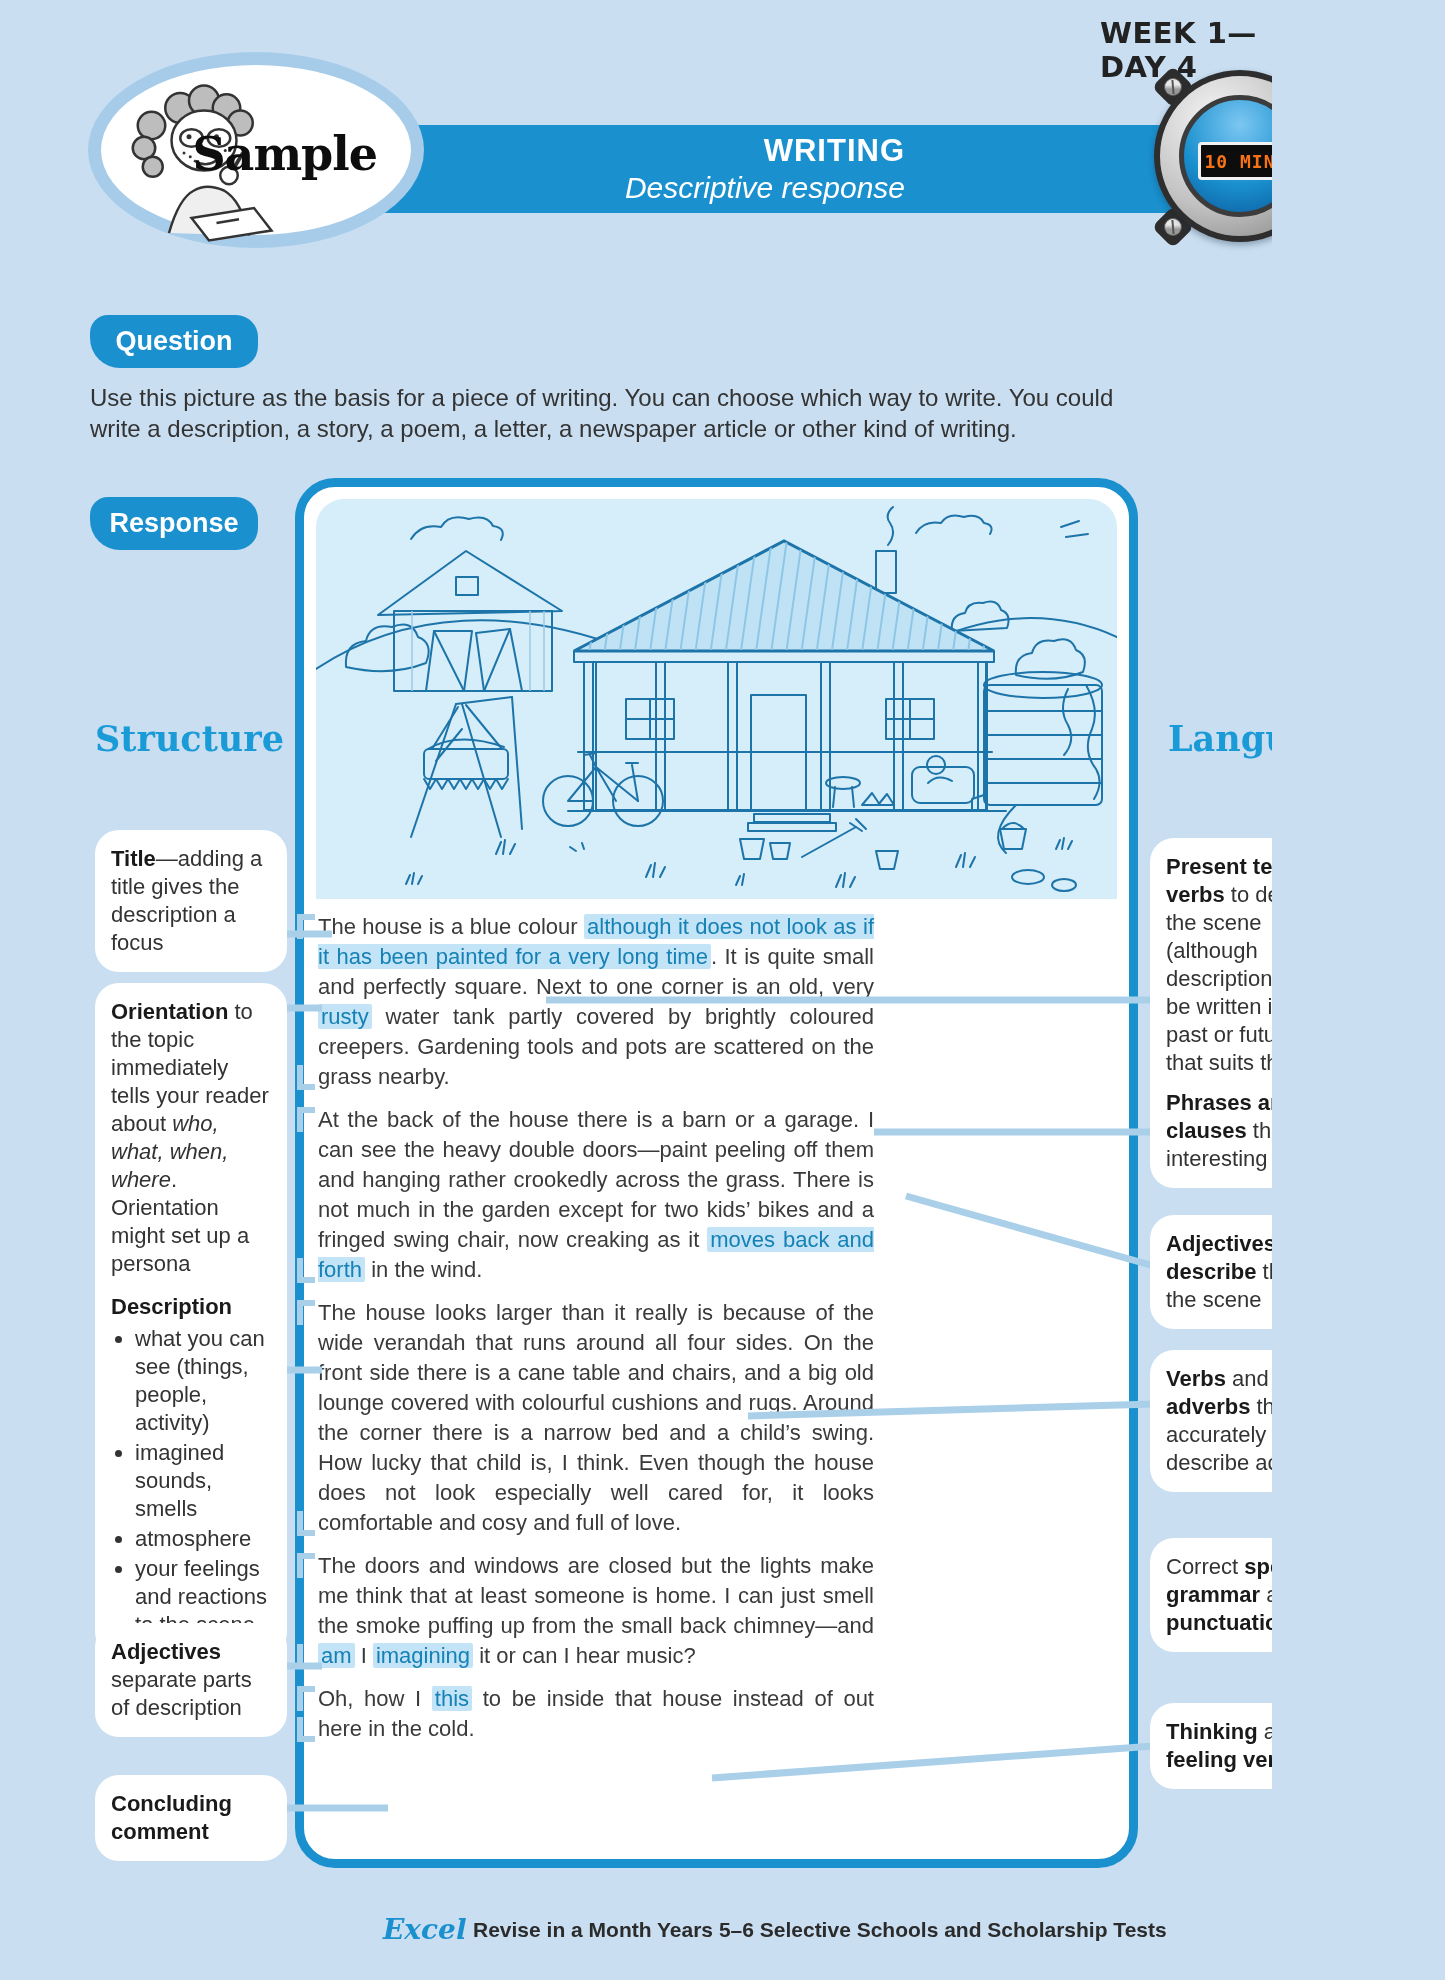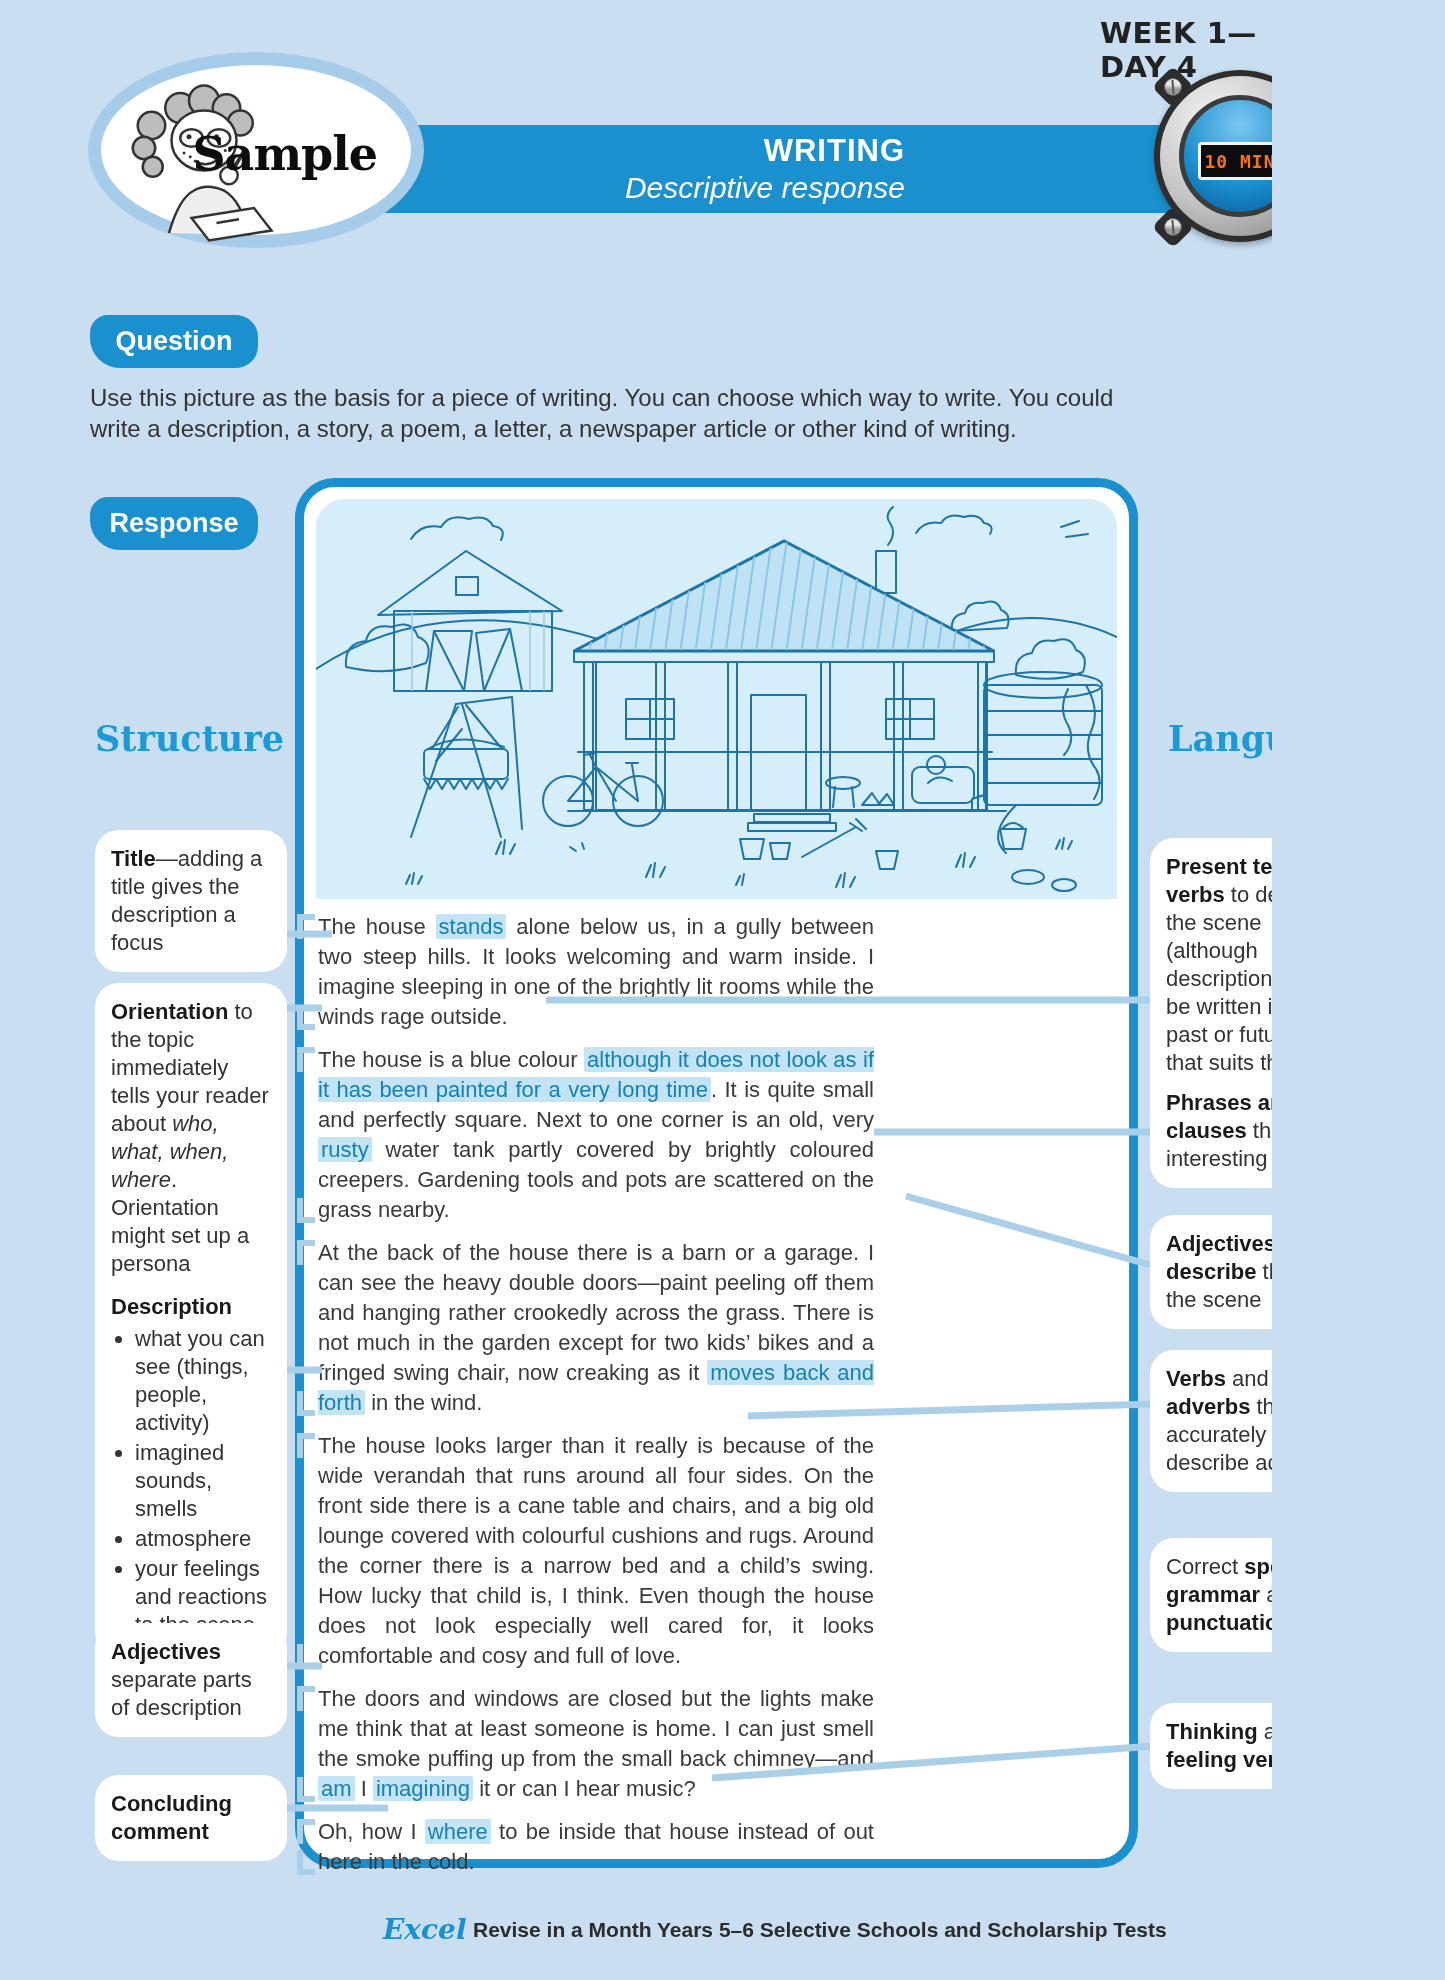--- a/index.html
+++ b/index.html
@@ -286,26 +286,25 @@
         </g>
         <ellipse class="ln" cx="712" cy="378" rx="16" ry="7" fill="#cfe9f8"></ellipse>
         <ellipse class="ln" cx="748" cy="386" rx="12" ry="6" fill="#cfe9f8"></ellipse>
         <path class="ln" d="M684,330 h26 l-4,20 h-18 z" fill="#9fd0ec"></path>
         <path class="ln" d="M686,330 q11,-12 22,0"></path>
       </svg>
     </div>
 
     <div class="essay">
       <div id="essay-paragraphs">
-          <p class="essay-para"><span>The house </span><span class="hl">stands</span><span> alone below us, in a gully between two steep hills. It looks welcoming and warm inside. I imagine sleeping in one of the brightly lit rooms while the winds rage outside.</span></p>
           <p class="essay-para"><span>The house is a blue colour </span><span class="hl">although it does not look as if it has been painted for a very long time</span><span>. It is quite small and perfectly square. Next to one corner is an old, very </span><span class="hl">rusty</span><span> water tank partly covered by brightly coloured creepers. Gardening tools and pots are scattered on the grass nearby.</span></p>
           <p class="essay-para"><span>At the back of the house there is a barn or a garage. I can see the heavy double doors—paint peeling off them and hanging rather crookedly across the grass. There is not much in the garden except for two kids’ bikes and a fringed swing chair, now creaking as it </span><span class="hl">moves back and forth</span><span> in the wind.</span></p>
           <p class="essay-para"><span>The house looks larger than it really is because of the wide verandah that runs around all four sides. On the front side there is a cane table and chairs, and a big old lounge covered with colourful cushions and rugs. Around the corner there is a narrow bed and a child’s swing. How lucky that child is, I think. Even though the house does not look especially well cared for, it looks comfortable and cosy and full of love.</span></p>
           <p class="essay-para"><span>The doors and windows are closed but the lights make me think that at least someone is home. I can just smell the smoke puffing up from the small back chimney—and </span><span class="hl">am</span><span> I </span><span class="hl">imagining</span><span> it or can I hear music?</span></p>
-          <p class="essay-para"><span>Oh, how I </span><span class="hl">where</span><span> to be inside that house instead of out here in the cold.</span></p>
+          <p class="essay-para"><span>Oh, how I </span><span class="hl">this</span><span> to be inside that house instead of out here in the cold.</span></p>
         </div>
     </div>
   </div>
 
   <svg class="connectors" width="1445" height="1980">
     <g stroke="#a9cfe9" stroke-width="7" stroke-linecap="butt">
       <line x1="283" y1="934" x2="332" y2="934"></line>
       <line x1="283" y1="1008" x2="322" y2="1008"></line>
       <line x1="283" y1="1370" x2="322" y2="1370"></line>
       <line x1="283" y1="1666" x2="322" y2="1666"></line>

